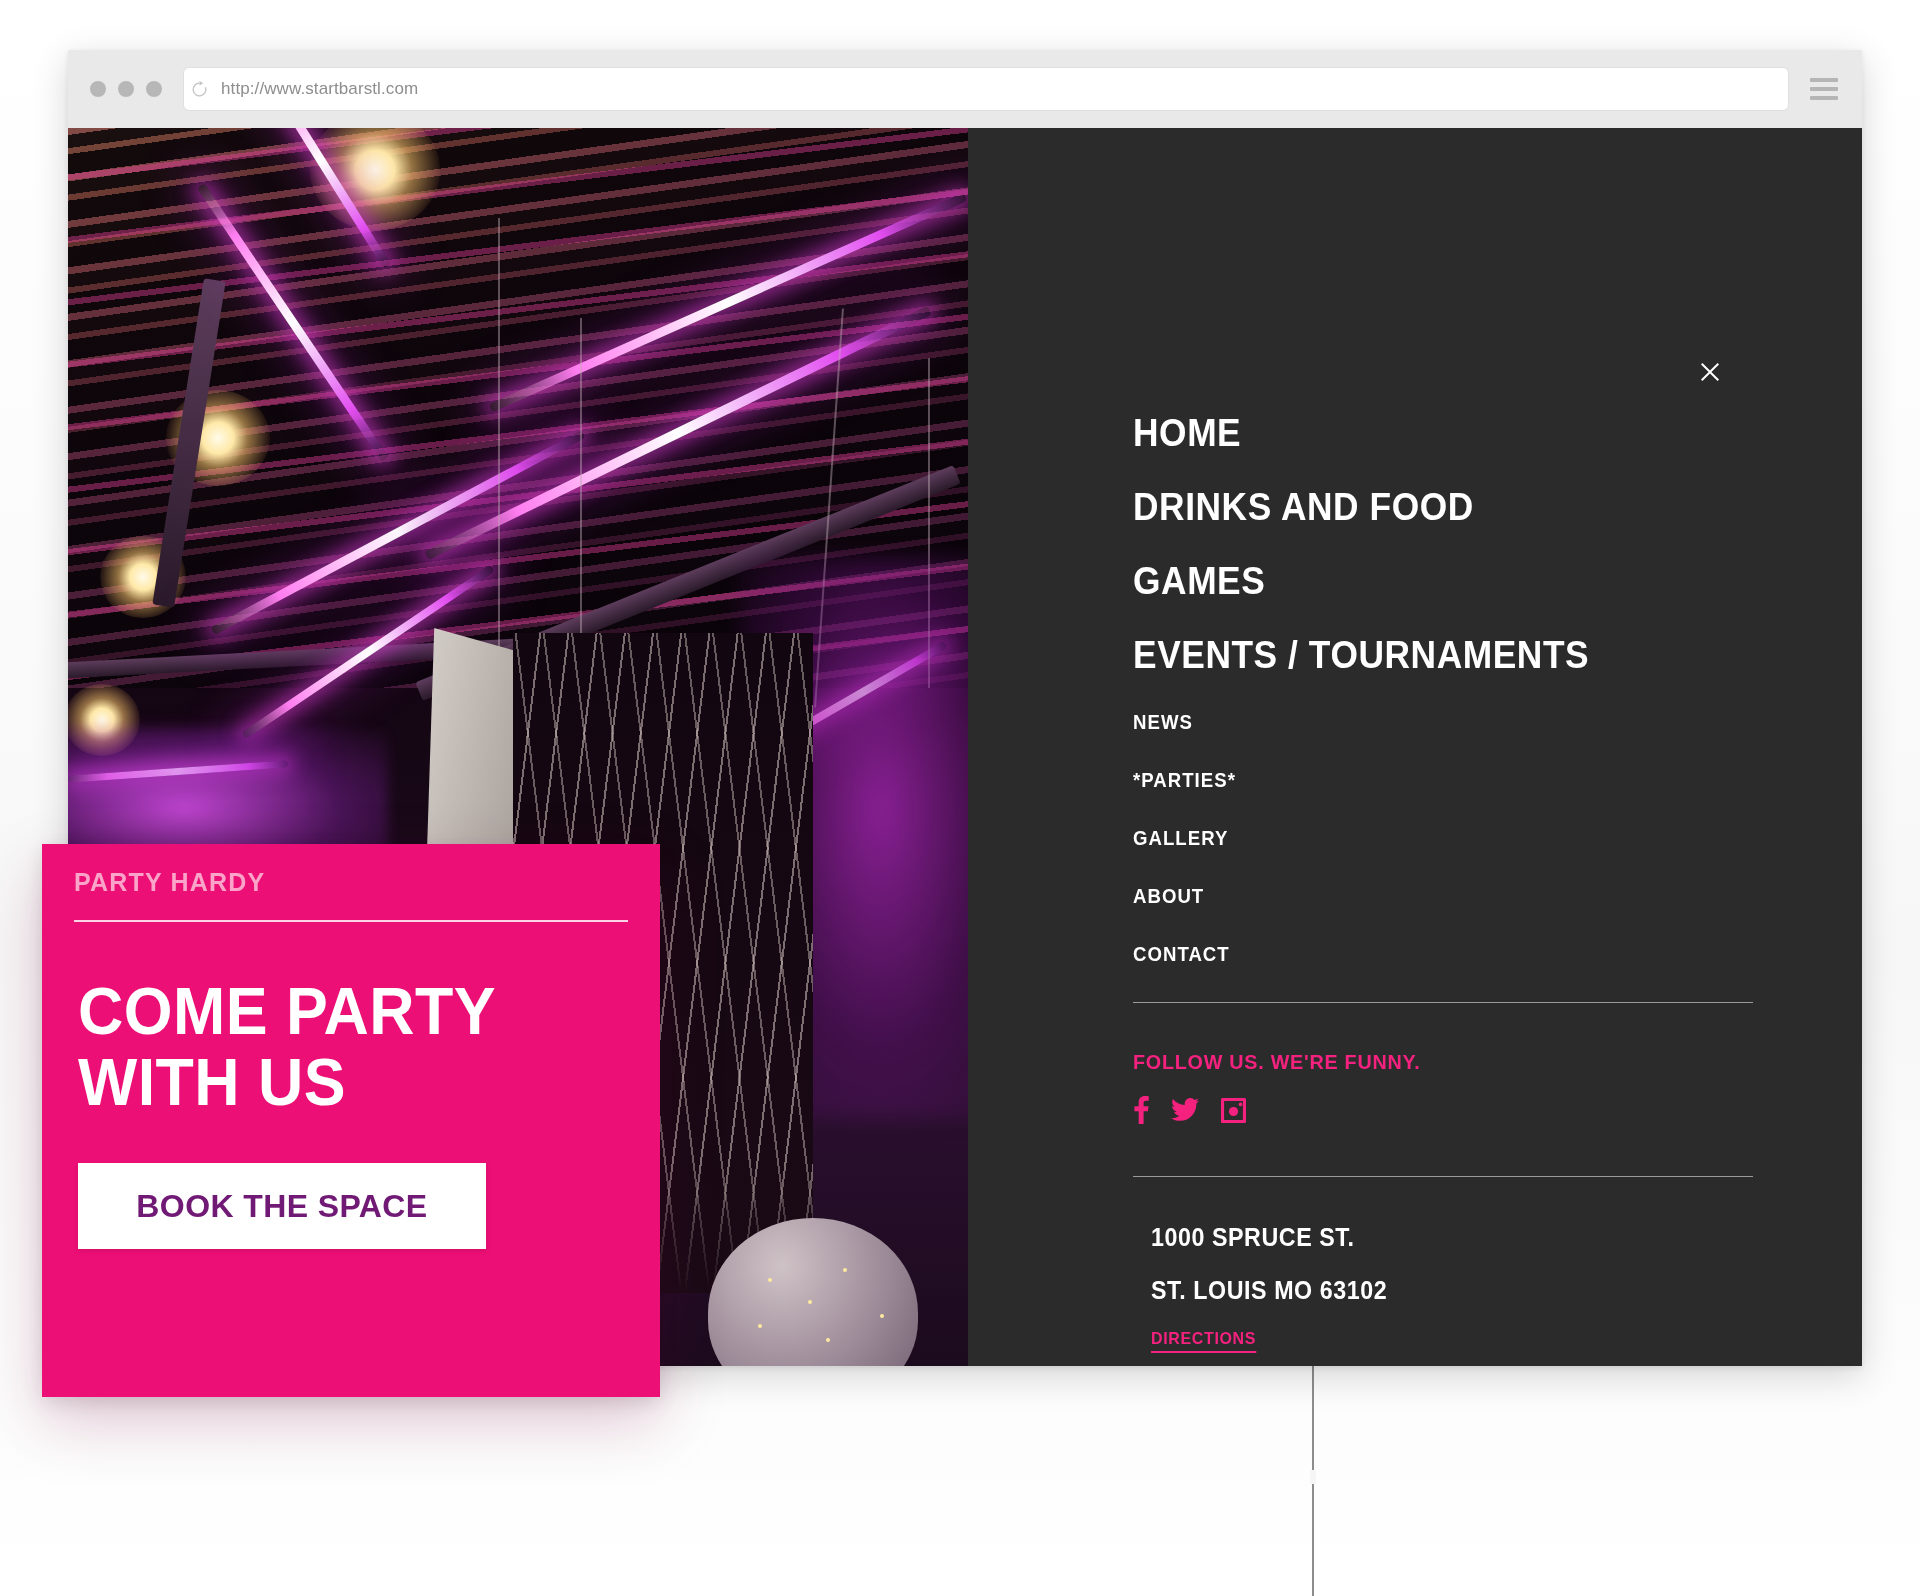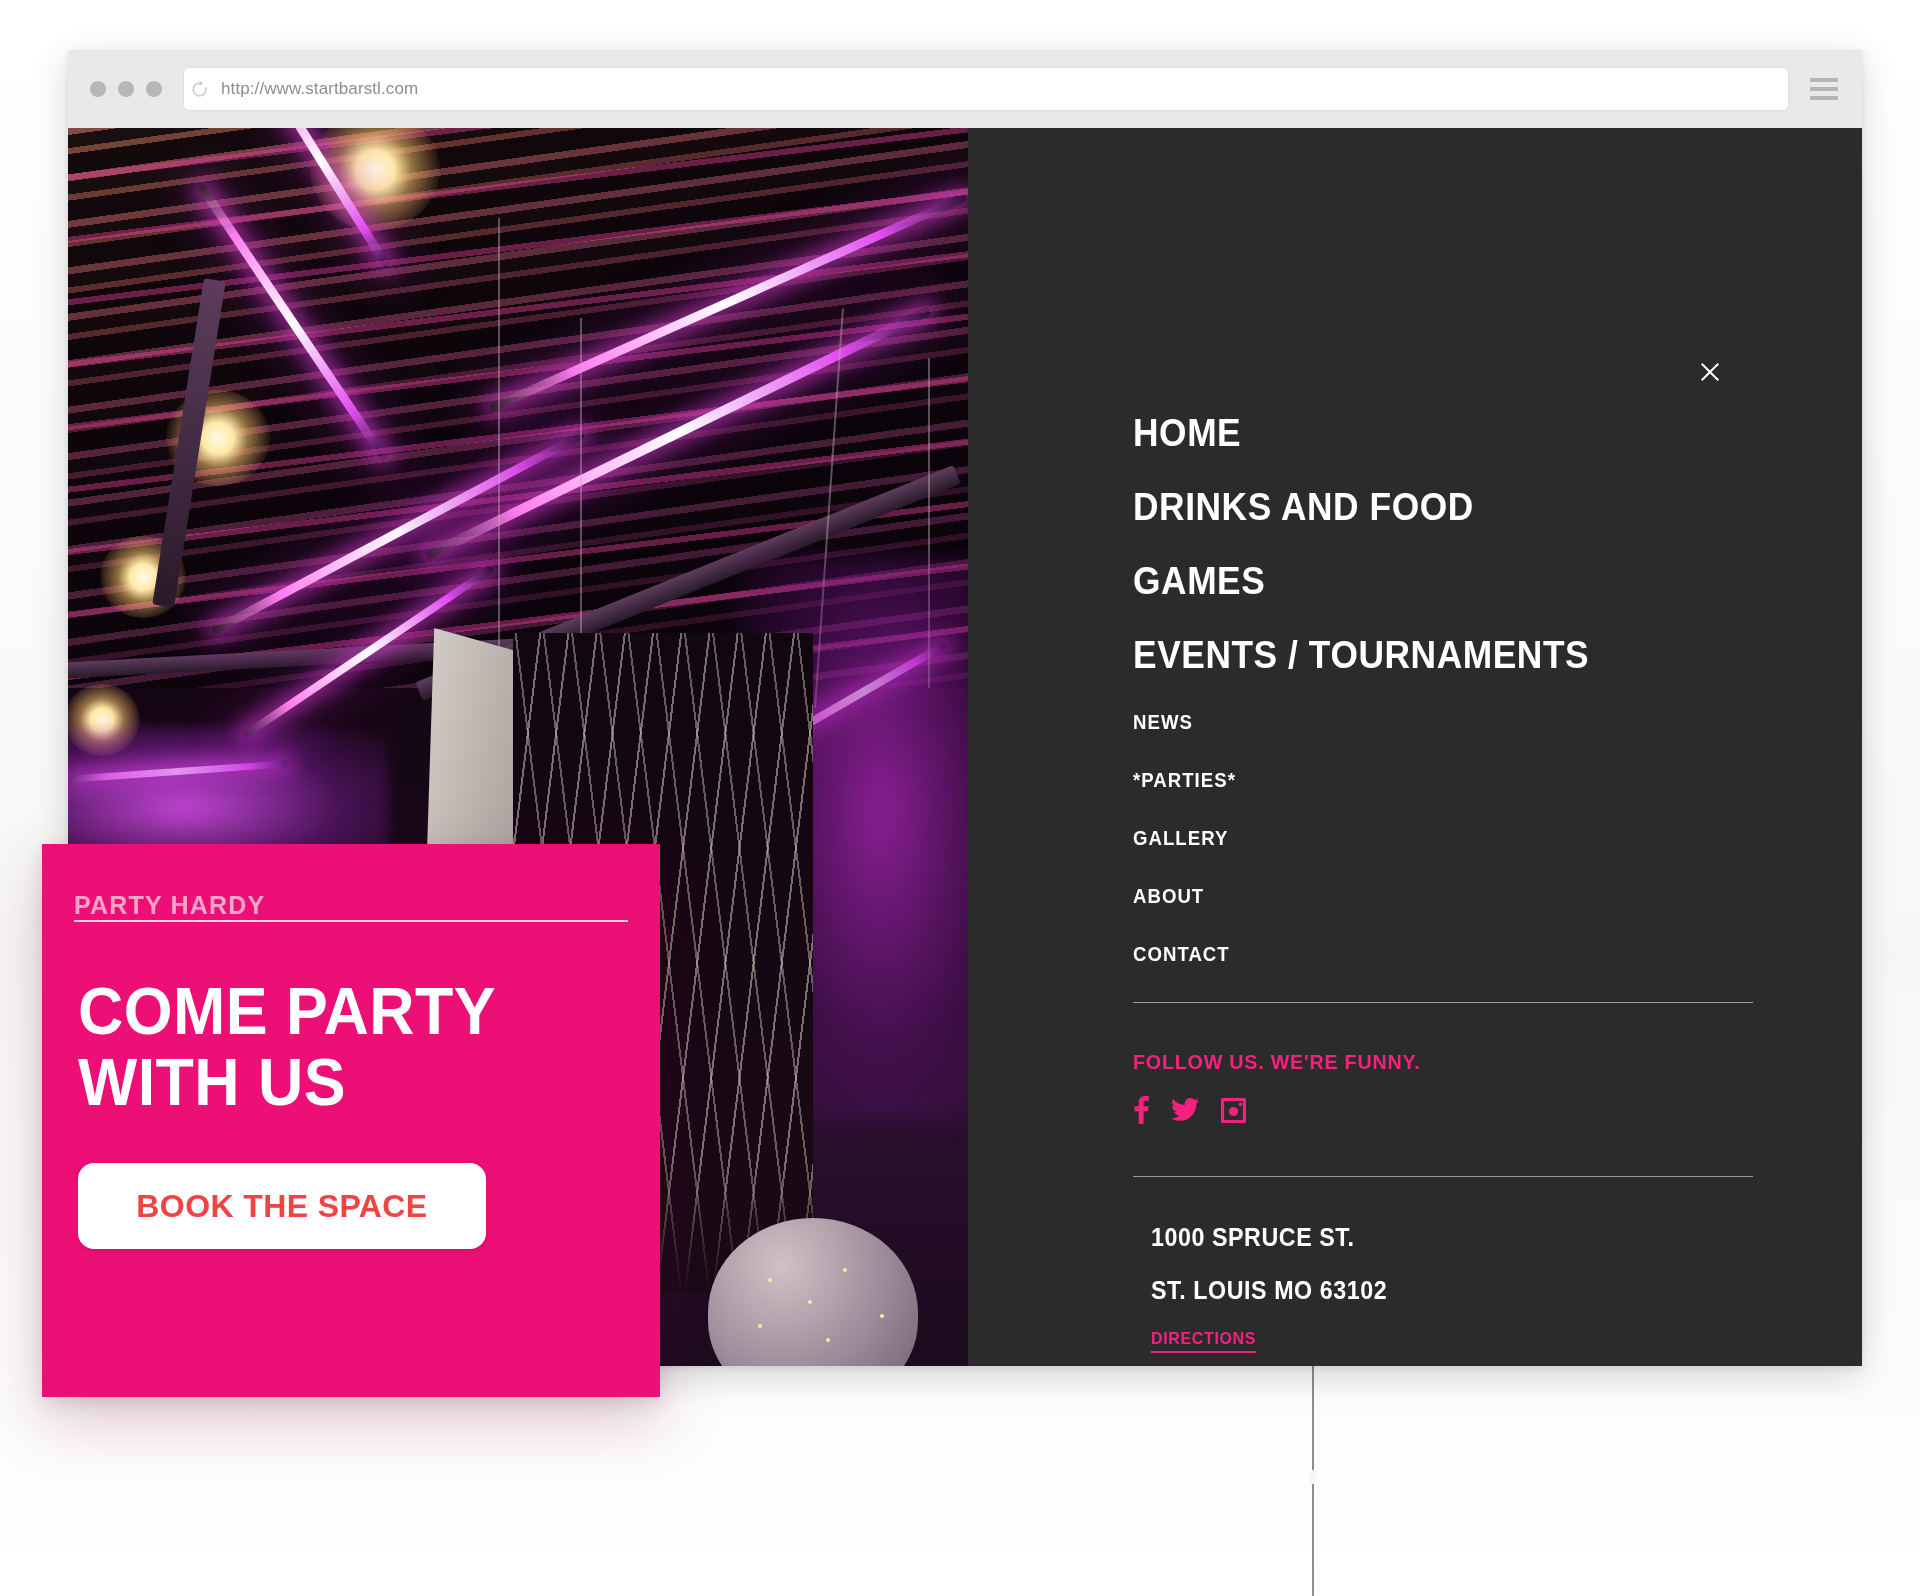--- a/index.html
+++ b/index.html
@@ -281,21 +281,21 @@
     left: 42px; top: 844px;
     width: 618px; height: 553px;
     background: #ec0f75;
     box-shadow: 0 24px 60px rgba(120,0,60,0.22), 0 6px 18px rgba(0,0,0,0.10);
     z-index: 30;
   }
   #promo-header {
     height: 78px;
     border-bottom: 2px solid rgba(255,255,255,0.82);
     margin: 0 32px;
-    display: flex; align-items: flex-end;
+    display: flex; align-items: center;
   }
   #promo-eyebrow {
     color: #fba3c9;
     font-family: "Liberation Sans", sans-serif;
     font-weight: bold;
     font-size: 25px;
     letter-spacing: 1.2px;
   }
   #promo-body { padding: 54px 32px 0 36px; }
   #promo-headline {
@@ -308,22 +308,22 @@
     transform: scaleX(0.95);
     transform-origin: left center;
   }
   #book-button {
     display: block;
     margin-top: 46px;
     width: 408px;
     height: 86px;
     background: #ffffff;
     border: none;
-    border-radius: 16px;
-    color: #ef4444;
+    border-radius: 0;
+    color: #701a75;
     font-family: "Liberation Sans", sans-serif;
     font-weight: bold;
     font-size: 32px;
     letter-spacing: 0.4px;
     cursor: pointer;
     box-shadow: 0 2px 5px rgba(0,0,0,0.10);
   }
 </style>
 </head>
 <body>

